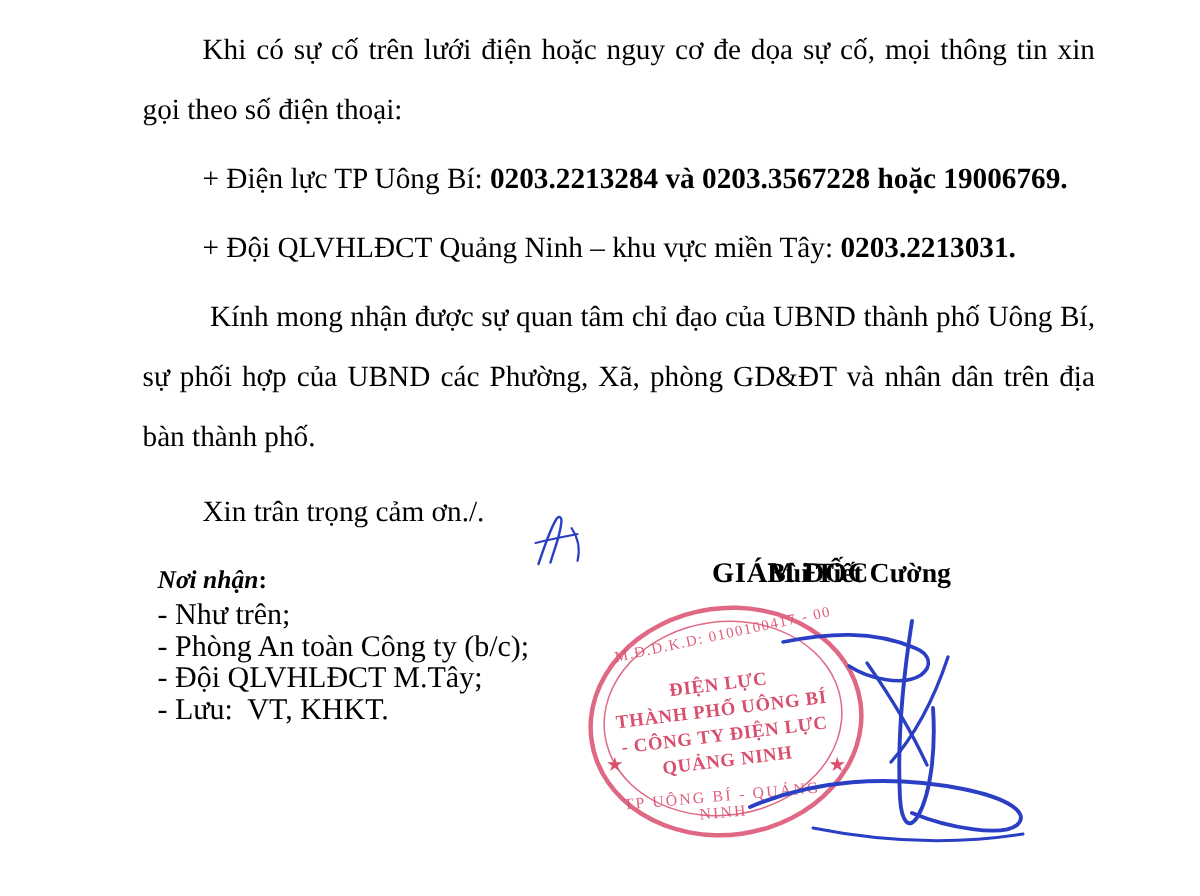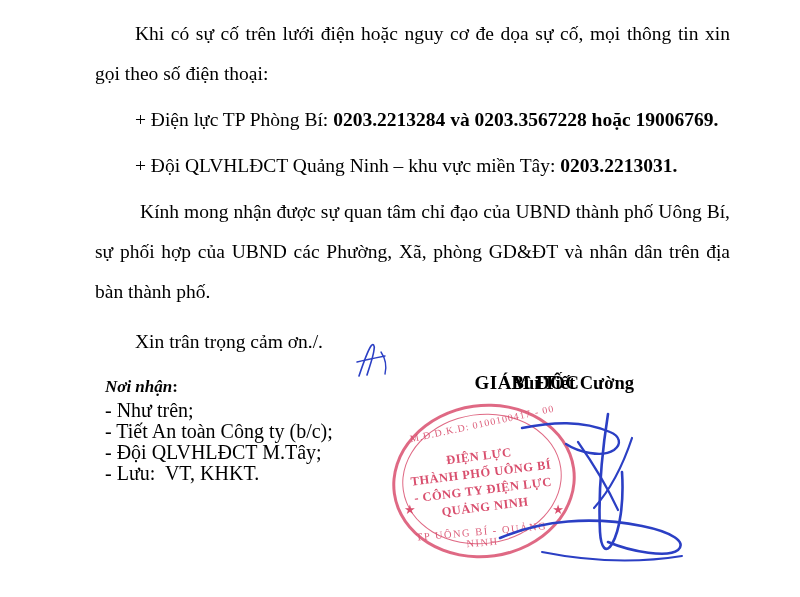--- a/index.html
+++ b/index.html
@@ -202,21 +202,21 @@
 
 <div id="page">
 
   <div class="p-block">
     <p class="para indent">Khi có sự cố trên lưới điện hoặc nguy cơ đe dọa sự cố, mọi thông tin xin gọi theo số điện thoại:</p>
   </div>
 
   <div class="gap-small"></div>
 
   <div class="p-block">
-    <p class="para indent"><span>+ Điện lực TP Phòng Bí: </span><span class="bold">0203.2213284 và 0203.3567228 hoặc 19006769.</span></p>
+    <p class="para indent"><span>+ Điện lực TP Uông Bí: </span><span class="bold">0203.2213284 và 0203.3567228 hoặc 19006769.</span></p>
   </div>
 
   <div class="gap-small"></div>
 
   <div class="p-block">
     <p class="para indent"><span>+ Đội QLVHLĐCT Quảng Ninh – khu vực miền Tây: </span><span class="bold">0203.2213031.</span></p>
   </div>
 
   <div class="gap-small"></div>
 
@@ -235,21 +235,21 @@
     <svg id="ink-small" viewBox="0 0 46 40">
       <path d="M6 34 C10 22, 14 10, 18 4 C20 1, 22 3, 21 8 C20 16, 16 26, 14 33" fill="none" stroke="#2b3fc4" stroke-width="1.6" stroke-linecap="round"></path>
       <path d="M4 20 C12 18, 22 16, 32 14" fill="none" stroke="#2b3fc4" stroke-width="1.4" stroke-linecap="round"></path>
       <path d="M28 10 C32 16, 34 24, 32 32" fill="none" stroke="#2b3fc4" stroke-width="1.4" stroke-linecap="round"></path>
     </svg>
 
     <div id="recipients">
       <div class="title"><b>Nơi nhận</b><span class="colon">:</span></div>
       <ul>
         <li>- Như trên;</li>
-        <li>- Tiết An toàn Công ty (b/c);</li>
+        <li>- Phòng An toàn Công ty (b/c);</li>
         <li>- Đội QLVHLĐCT M.Tây;</li>
         <li>- Lưu:  VT, KHKT.</li>
       </ul>
     </div>
 
     <div id="signature">
       <div id="sig-title">GIÁM ĐỐC</div>
 
       <div id="stamp">
         <div class="ring"></div>

